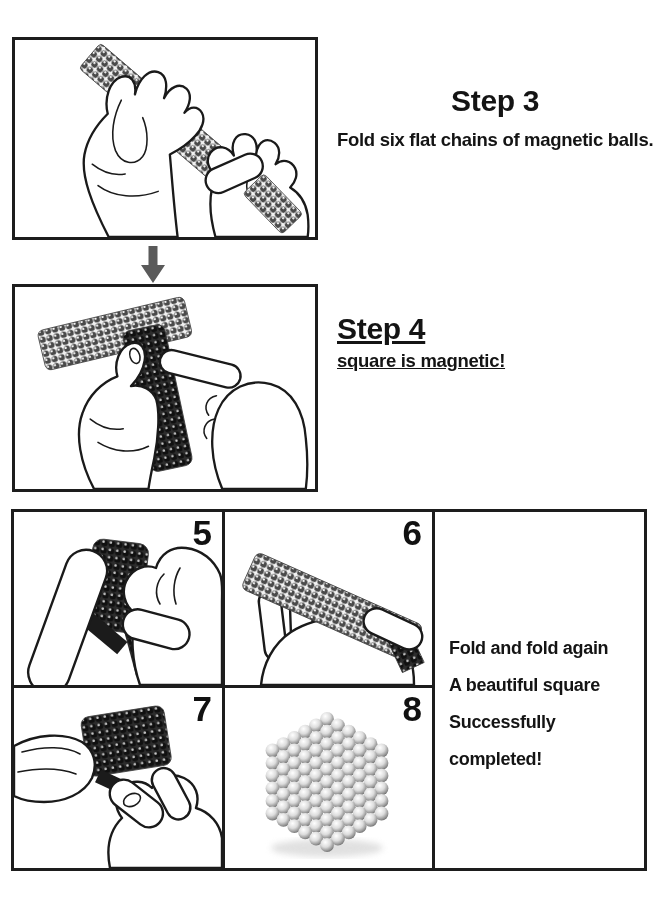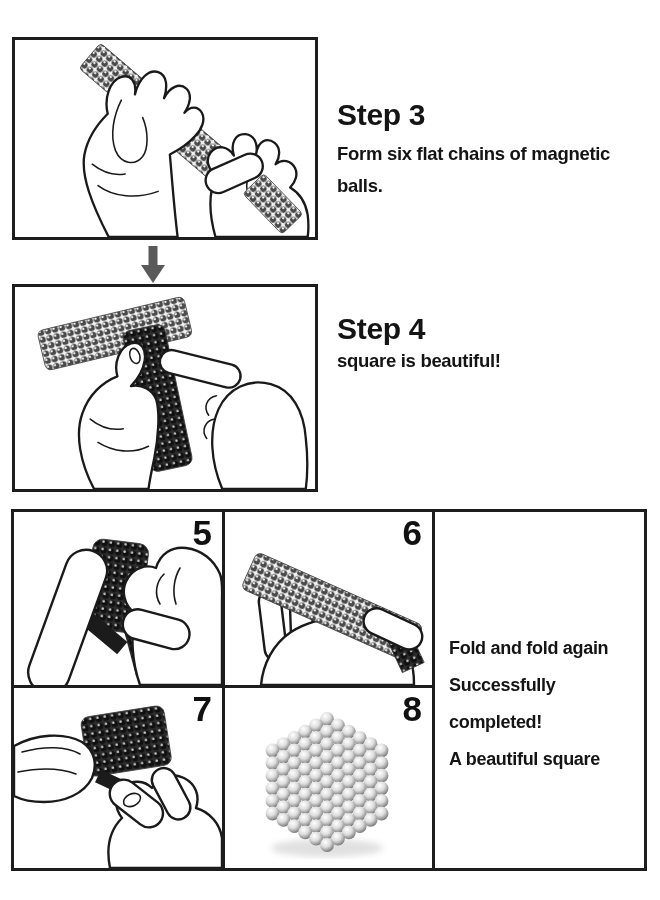--- a/index.html
+++ b/index.html
@@ -8,22 +8,22 @@
     font-family:"Liberation Sans","DejaVu Sans",sans-serif;
     color:#141414;position:relative;overflow:hidden;
   }
   .frame{
     position:absolute;box-sizing:border-box;border:3px solid #1d1d1d;background:#fff;
   }
   #frame-step3{left:12px;top:37px;width:306px;height:203px;}
   #frame-step4{left:12px;top:284px;width:306px;height:208px;}
   .frame svg{position:absolute;left:0;top:0;width:100%;height:100%;}
   .step-text{position:absolute;left:337px;}
-  #step3-text{top:98px;}
-  #step4-text{top:312px;}
+  #step3-text{top:84px;text-align:center;}
+  #step4-text{top:312px;text-decoration:underline;}
   .step-title{font-size:30px;font-weight:700;letter-spacing:-0.3px;margin:0;line-height:1.1;}
   .step-line{font-size:18.5px;font-weight:600;letter-spacing:-0.3px;margin:0;line-height:32px;}
   .step-line.first{margin-top:7px;}
   #down-arrow{position:absolute;left:138px;top:246px;width:30px;height:37px;}
   
   #steps-grid{
     position:absolute;left:11px;top:509px;width:636px;height:362px;
     box-sizing:border-box;border:3px solid #1d1d1d;
     display:grid;grid-template-columns:211px 210px 1fr;grid-template-rows:176px 1fr;
   }
@@ -87,21 +87,21 @@
         <rect class="mat" x="0" y="-15" width="58" height="30" rx="4" fill="url(#ballPat)"></rect>
       </g>
     <g transform="translate(196,150) rotate(-24)">
         <rect class="hand" x="0" y="-13" width="62" height="26" rx="13"></rect>
       </g>
   </svg>
 </div>
 
 <div class="step-text" id="step3-text">
   <h2 class="step-title">Step 3</h2>
-  <p class="step-line first">Form six flat chains of magnetic balls.</p>
+  <p class="step-line first">Fold six flat chains of magnetic balls.</p>
 </div>
 
 <svg id="down-arrow" viewBox="0 0 30 37">
   <polygon points="10.5,0 19.5,0 19.5,19 27,19 15,37 3,19 10.5,19" fill="#5a5a5a"></polygon>
 </svg>
 
 <div class="frame" id="frame-step4">
   <svg viewBox="0 0 306 208">
     <g transform="translate(26,66) rotate(-13.5)">
         <rect class="mat" x="0" y="-21" width="155" height="42" rx="6" fill="url(#ballPat)"></rect>
@@ -117,21 +117,21 @@
     <g transform="translate(148,74) rotate(14)">
         <rect class="hand" x="0" y="-12" width="85" height="24" rx="12"></rect>
       </g>
     <path class="detail" d="M 206 112 C 196 114 192 124 198 132"></path>
     <path class="detail" d="M 204 136 C 194 138 190 148 196 156"></path>
   </svg>
 </div>
 
 <div class="step-text" id="step4-text">
   <h2 class="step-title">Step 4</h2>
-  <p class="step-line">square is beautiful!</p>
+  <p class="step-line">square is magnetic!</p>
 </div>
 
 <div id="steps-grid">
 
   <div class="cell" id="panel-5">
     <svg viewBox="0 0 208 173">
       <g transform="translate(80,26) rotate(7)">
           <rect class="mat" x="0" y="0" width="56" height="90" rx="10" fill="url(#ballPatD)"></rect>
         </g>
       <g transform="translate(70,104) rotate(40)">
@@ -298,17 +298,17 @@
         <circle cx="80.2" cy="144.4" r="6.9" fill="url(#ballGrad)"></circle>
         <circle cx="112.9" cy="150.7" r="6.9" fill="url(#ballGrad)"></circle>
         <circle cx="91.1" cy="150.7" r="6.9" fill="url(#ballGrad)"></circle>
         <circle cx="102.0" cy="157.0" r="6.9" fill="url(#ballGrad)"></circle>
       </svg>
     <span class="panel-number">8</span>
   </div>
 
   <div class="cell" id="caption-col">
     <p class="caption-line">Fold and fold again</p>
+    <p class="caption-line">A beautiful square</p>
     <p class="caption-line">Successfully completed!</p>
-    <p class="caption-line">A beautiful square</p>
   </div>
 
 </div>
 
 </body></html>

